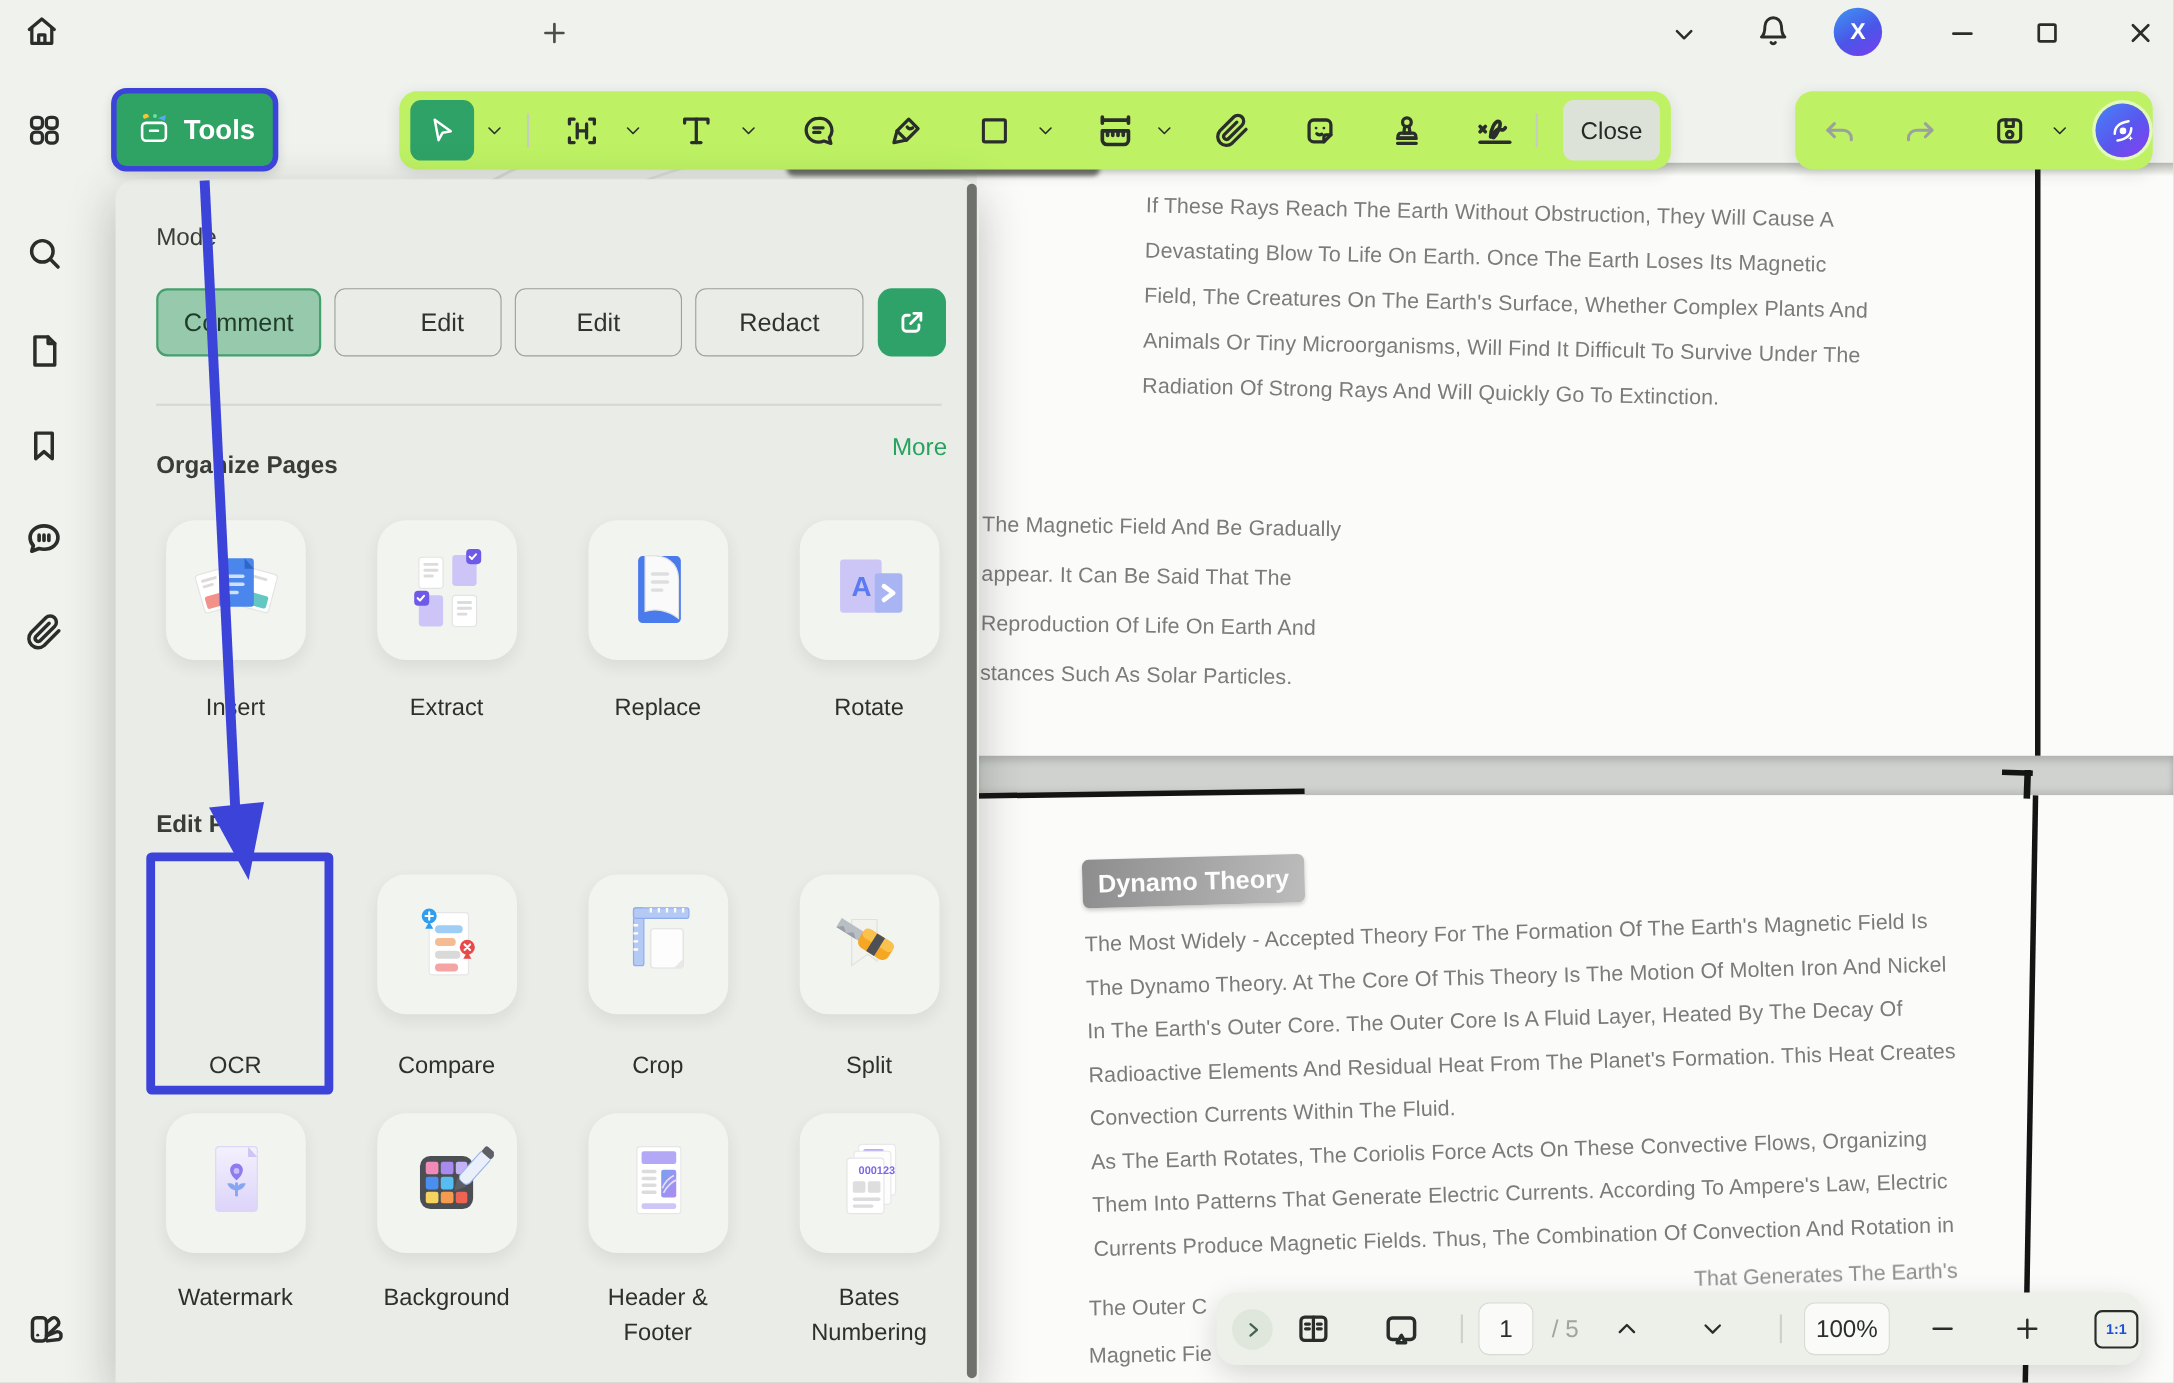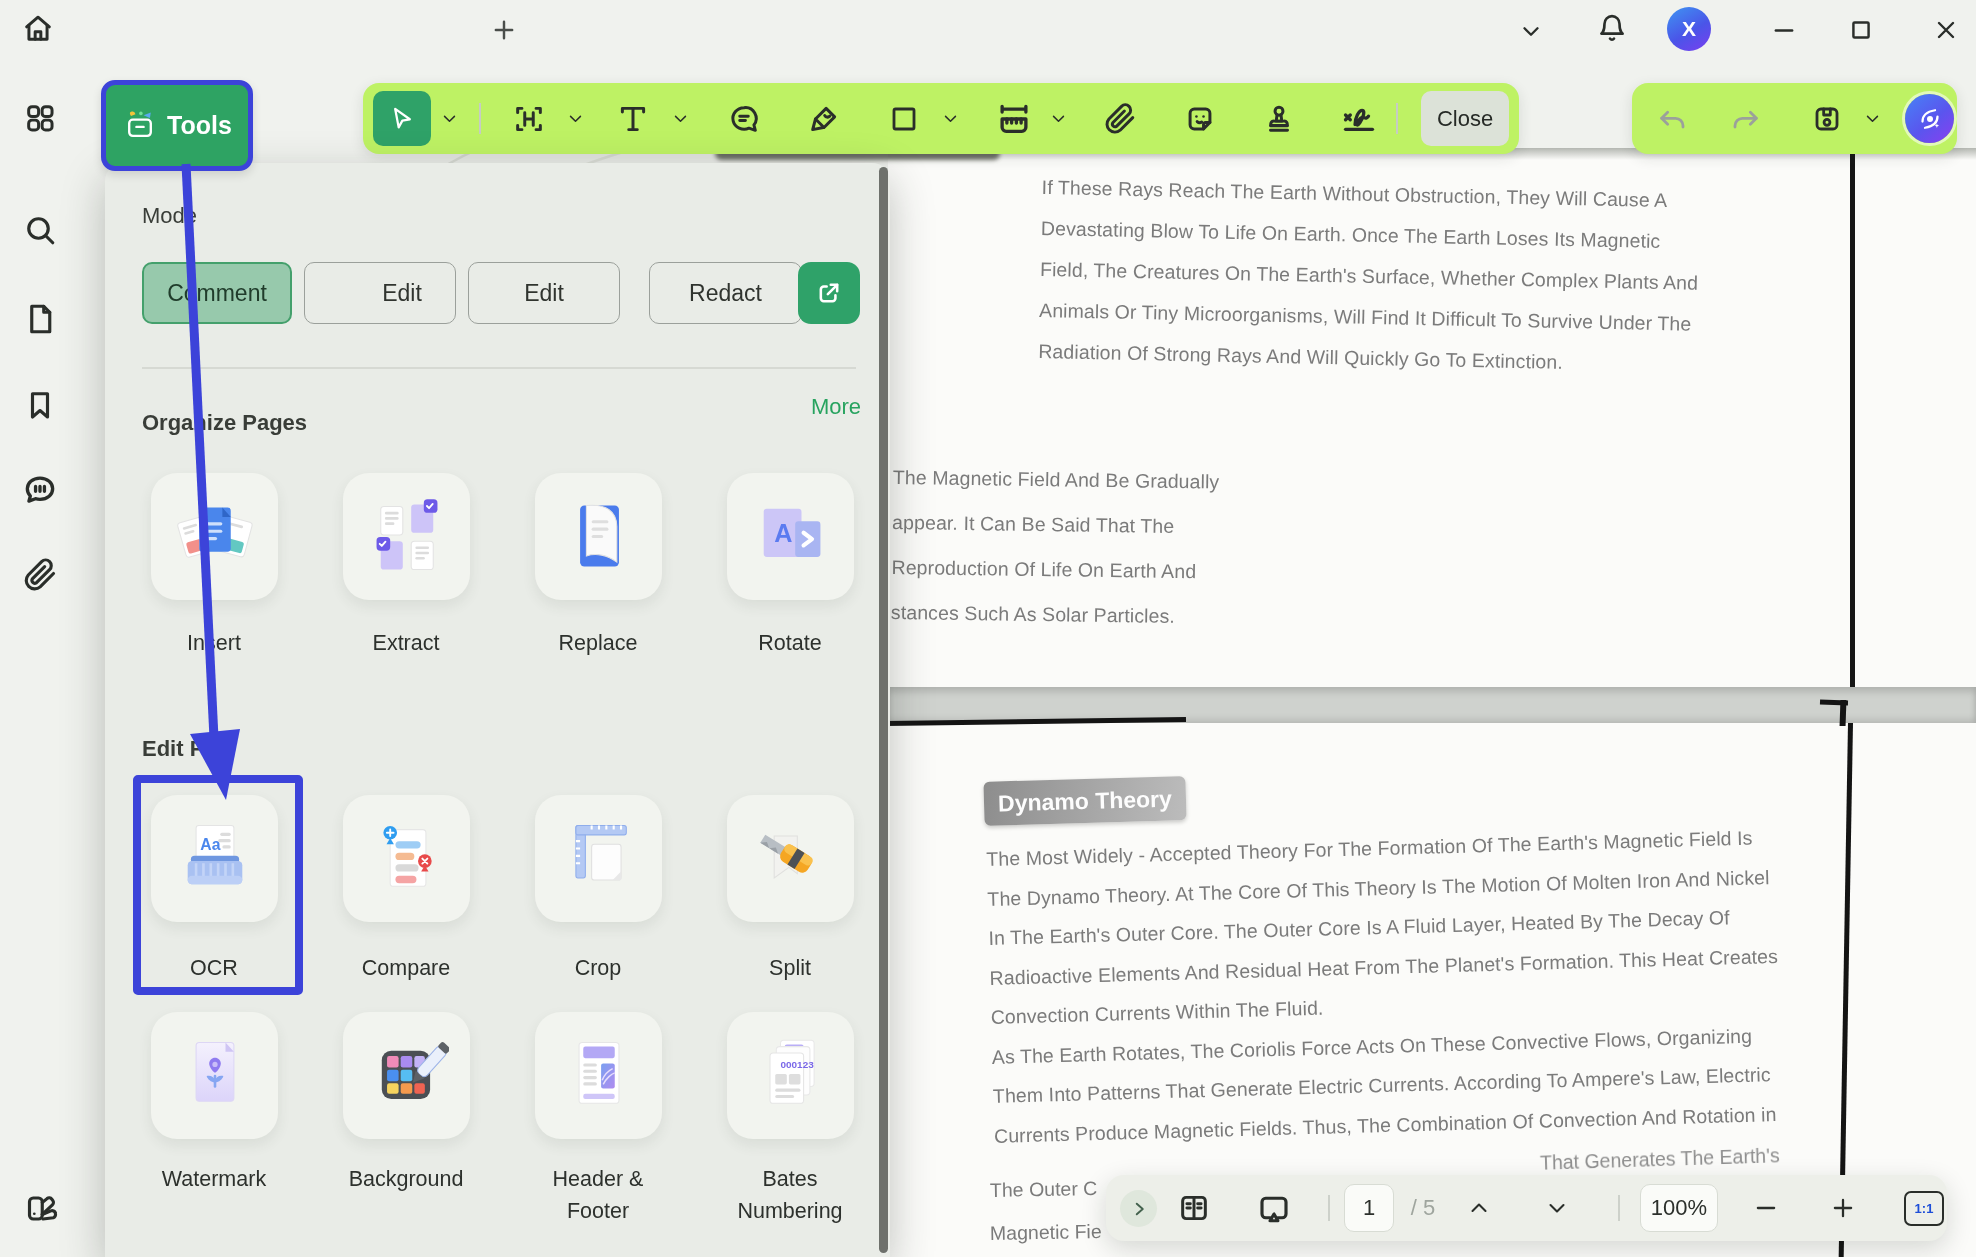--- a/index.html
+++ b/index.html
@@ -13,21 +13,21 @@
   .tab{left:100px;top:6px;width:282px;height:46px;background:#e6e8e3;border-radius:10px;
     display:flex;align-items:center;gap:12px;padding:0 16px;box-sizing:border-box;
     color:#3a3e3a;font-size:21px;}
   .winbtn{width:34px;height:34px;display:flex;align-items:center;justify-content:center;}
   .avatar{left:1667px;top:7px;width:44px;height:44px;border-radius:50%;
     background:linear-gradient(150deg,#3f96f2 0%,#4a55e8 55%,#7a3ef0 100%);
     color:#fff;font-size:21px;font-weight:bold;display:flex;align-items:center;justify-content:center;}
   
   .side-ic{left:21px;width:38px;height:38px;display:flex;align-items:center;justify-content:center;}
   
-  .tools-btn{left:101px;top:80px;width:152px;height:91px;border:5px solid #3c43d9;border-radius:14px;
+  .tools-btn{left:101px;top:80px;width:152px;height:76px;border:5px solid #3c43d9;border-radius:14px;
     background:#2ea363;box-sizing:border-box;display:flex;align-items:center;justify-content:center;
     gap:9px;box-shadow:0 4px 10px rgba(0,0,0,.12);z-index:12;}
   .tools-btn span{color:#fff;font-size:25px;font-weight:bold;}
   .tbar{top:83px;height:71px;background:#bef264;border-radius:16px;
     box-shadow:0 4px 14px rgba(30,40,30,.12);z-index:6;}
   .tbar-main{left:363px;width:1156px;}
   .tbar-right{left:1632px;width:325px;}
   .tb-item{position:absolute;top:0;height:71px;display:flex;align-items:center;justify-content:center;}
   .tb-div{position:absolute;top:20px;width:2px;height:31px;background:#c6ccc4;}
   .select-btn{position:absolute;left:10px;top:8px;width:58px;height:55px;background:#2fa268;
@@ -390,21 +390,21 @@
 
     <div class="mode-btn active" style="left:37px;width:150px;">
       <span>Comment</span>
     </div>
     <div class="mode-btn" style="left:199px;width:152px;padding-left:44px;">
       <span>Edit</span>
     </div>
     <div class="mode-btn" style="left:363px;width:152px;">
       <span>Edit</span>
     </div>
-    <div class="mode-btn" style="left:527px;width:153px;margin-left:17px;">
+    <div class="mode-btn" style="left:527px;width:153px;">
       <span>Redact</span>
     </div>
     <div class="mode-ext">
       <span>
         <svg width="28" height="28" viewBox="0 0 24 24" style="fill:none;stroke:#fff;stroke-width:2.2;stroke-linecap:round;stroke-linejoin:round;">
             <path d="M10 6.5H7.5a2.5 2.5 0 0 0-2.5 2.5v7.5a2.5 2.5 0 0 0 2.5 2.5H15a2.5 2.5 0 0 0 2.5-2.5V14"></path>
             <path d="M13.5 5h5.5v5.5"></path>
             <path d="M19 5l-8 8"></path>
           </svg>
       </span>
@@ -474,33 +474,20 @@
     </div>
     <div class="tile-label" style="left:14px;top:464px;width:190px;">Insert</div>
     <div class="tile-label" style="left:206px;top:464px;width:190px;">Extract</div>
     <div class="tile-label" style="left:398px;top:464px;width:190px;">Replace</div>
     <div class="tile-label" style="left:590px;top:464px;width:190px;">Rotate</div>
 
     <div class="sec-title" style="left:37px;top:573px;font-weight:600;">Edit PDF</div>
 
     <div class="ocr-box"></div>
 
-    <div class="tile" style="left:46px;top:632px;">
-      <svg width="84" height="84" viewBox="0 0 80 80">
-        <rect x="22" y="8" width="36" height="33" rx="2.5" fill="#fff" stroke="#e4e4e4"></rect>
-        <text x="26" y="31" font-family="Liberation Sans, sans-serif" font-size="15" font-weight="bold" fill="#4a86ec">Aa</text>
-        <rect x="45" y="15" width="10" height="3" rx="1.5" fill="#dcdcdc"></rect>
-        <rect x="43" y="21" width="12" height="3" rx="1.5" fill="#dcdcdc"></rect>
-        <rect x="47" y="27" width="8" height="3" rx="1.5" fill="#dcdcdc"></rect>
-        <rect x="17" y="37" width="46" height="7" rx="3.5" fill="#6f97e0"></rect>
-        <rect x="14" y="42" width="52" height="22" rx="4" fill="#a9c1f2"></rect>
-        <path d="M22 44v14M29 44v14M36 44v14M43 44v14M50 44v14M57 44v14" stroke="#c3d4f7" stroke-width="2.5"></path>
-        <rect x="14" y="56" width="52" height="8" rx="4" fill="#bccff6"></rect>
-      </svg>
-    </div>
     <div class="tile" style="left:238px;top:632px;">
       <svg width="84" height="84" viewBox="0 0 80 80">
         <rect x="24" y="12" width="34" height="54" rx="3" fill="#fff" stroke="#e6e6e6"></rect>
         <rect x="29" y="23" width="24" height="7" rx="3.5" fill="#9ecdf5"></rect>
         <rect x="29" y="34" width="18" height="7" rx="3.5" fill="#f5bb92"></rect>
         <rect x="29" y="45" width="22" height="7" rx="3.5" fill="#d9d9d9"></rect>
         <rect x="29" y="56" width="20" height="7" rx="3.5" fill="#f5a4a4"></rect>
         <path d="M24 20 l-3.5 6 h7 z" fill="#2f9df0"></path>
         <circle cx="24" cy="15" r="6.5" fill="#2f9df0"></circle>
         <path d="M24 11.8v6.4M20.8 15h6.4" stroke="#fff" stroke-width="1.8" stroke-linecap="round"></path>

